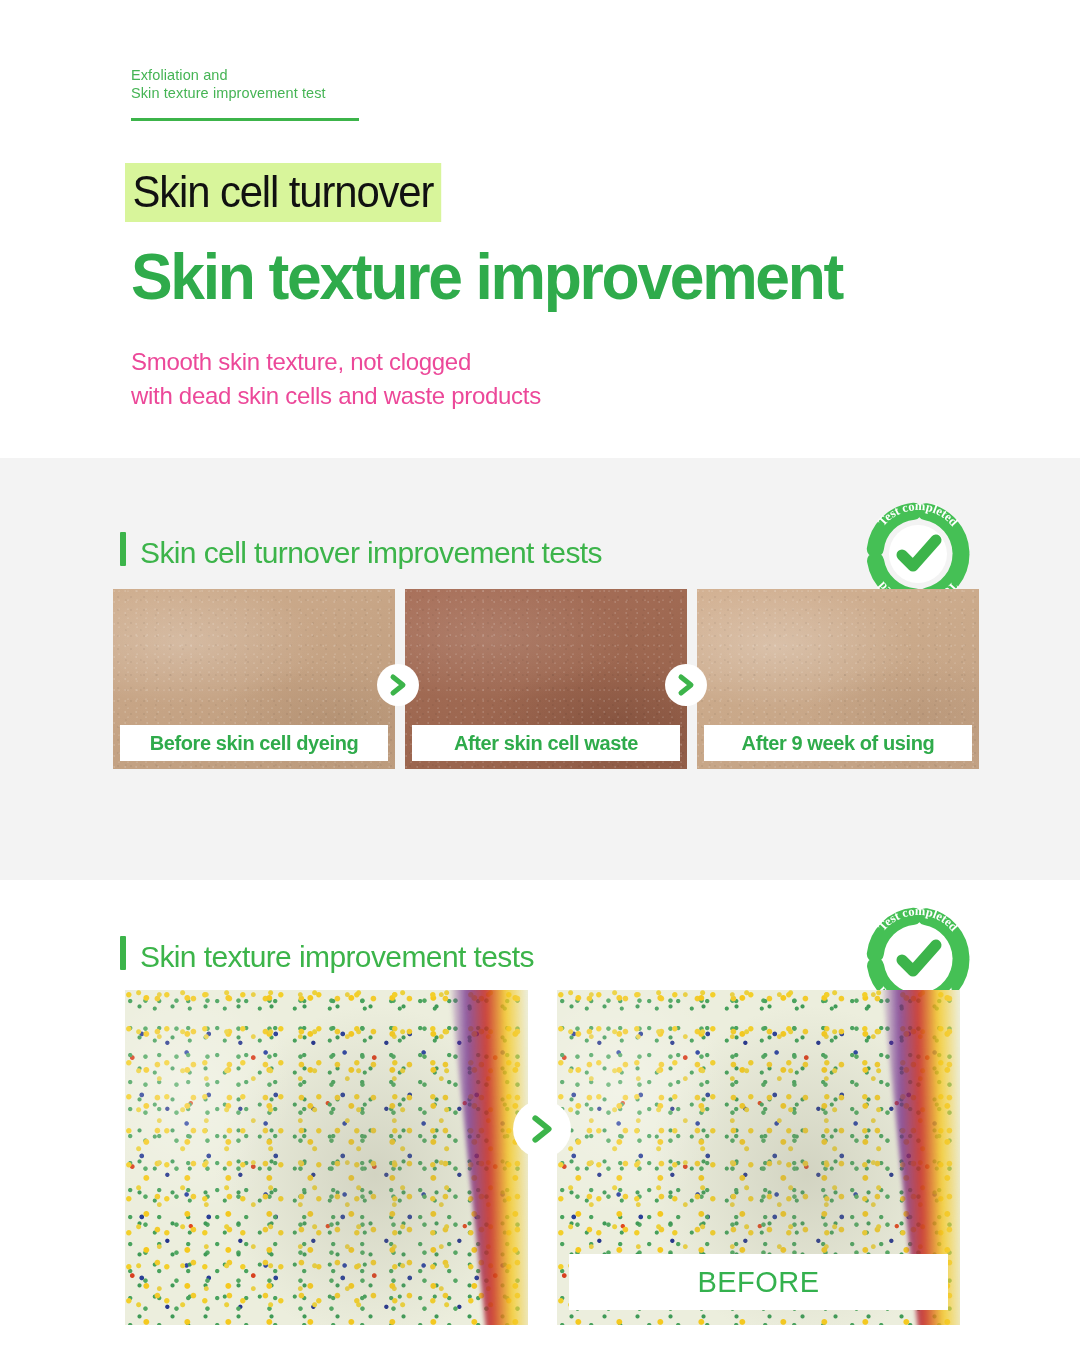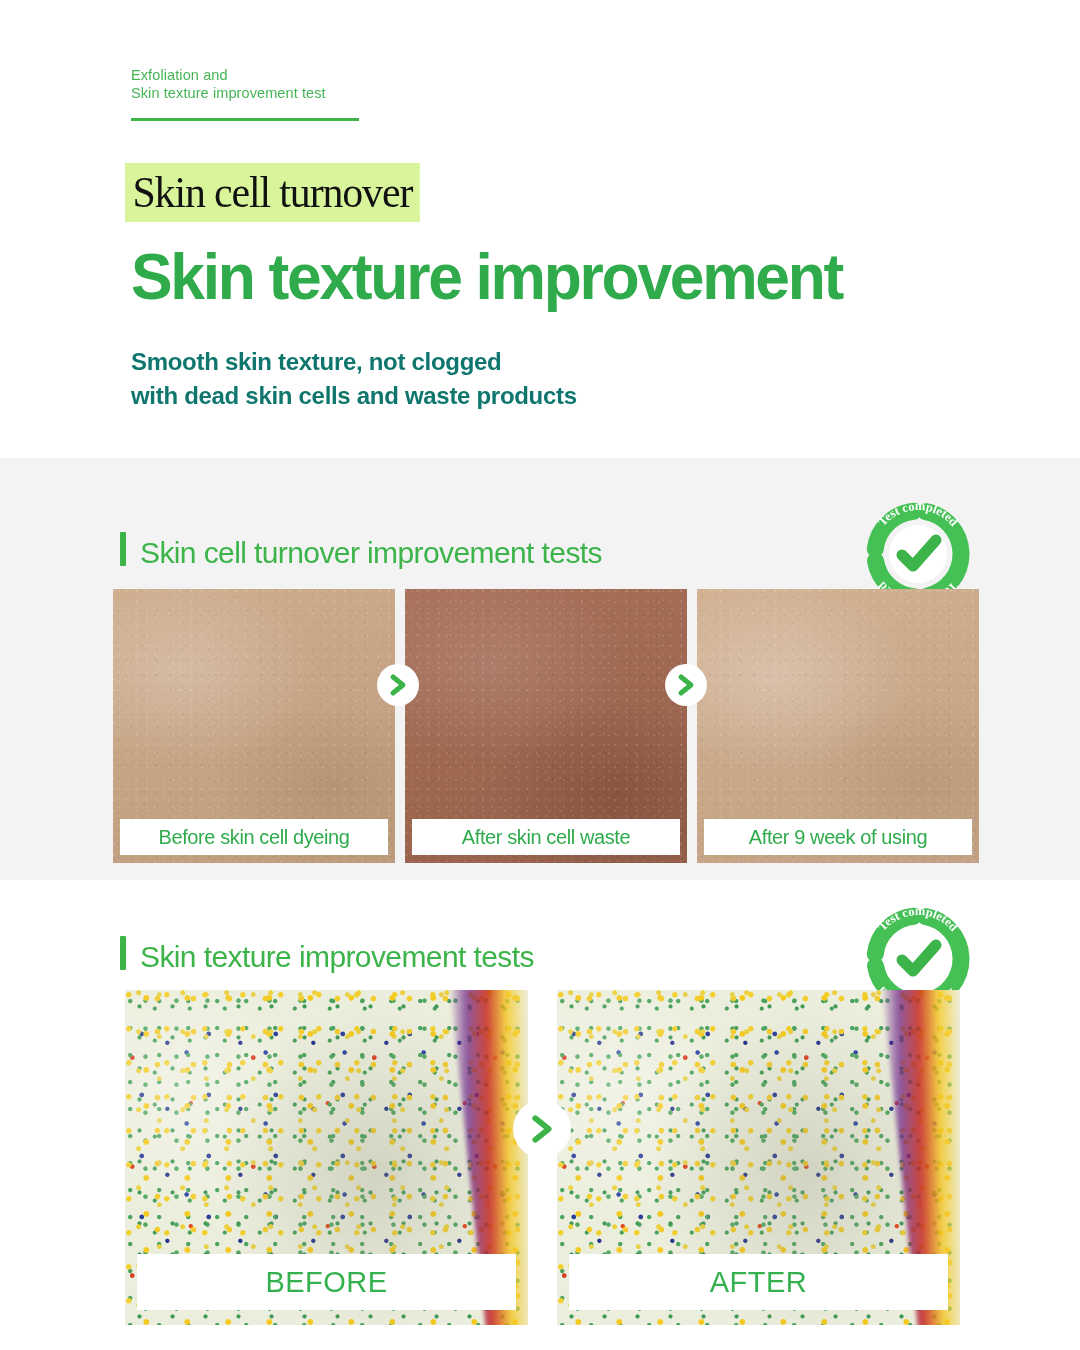--- a/index.html
+++ b/index.html
@@ -39,21 +39,20 @@
     left: 122px;
     top: 118px;
     width: 228px;
     height: 3px;
     background: #3cb44a;
   }
   .hl-wrap {
     position: absolute;
     left: 116px;
     top: 163px;
-    font-family: Liberation Serif, serif;
   }
   .hl-title {
     display: inline-block;
     background: #d8f59b;
     color: #111111;
     font-size: 45px;
     line-height: 56px;
     font-weight: 400;
     padding: 1px 8px 2px 8px;
     letter-spacing: -1.2px;
@@ -72,24 +71,23 @@
     transform: scaleX(0.96);
     transform-origin: left center;
     white-space: nowrap;
   }
   .sub-copy {
     position: absolute;
     left: 122px;
     top: 345px;
     font-size: 24px;
     line-height: 34px;
-    color: #0f766e;
+    color: #ec4899;
     white-space: pre-line;
     letter-spacing: -0.3px;
-    font-weight: bold;
   }
 
   
   .band-gray {
     position: absolute;
     left: 0;
     top: 458px;
     width: 1080px;
     height: 422px;
     background: #f3f3f3;
@@ -131,23 +129,24 @@
     height: 105px;
   }
   .seal svg { display: block; width: 120px; height: 105px; }
 
   
   .panels {
     position: absolute;
     left: 113px;
     top: 589px;
     width: 866px;
-    height: 274px;
+    height: 180px;
     display: flex;
     gap: 10px;
+    font-weight: bold;
   }
   .panel {
     position: relative;
     flex: 1 1 0;
     overflow: hidden;
   }
   .panel .skinfill {
     position: absolute;
     inset: 0;
   }
@@ -407,31 +406,28 @@
     <path d="M 44,57 L 55,68 L 78,42" fill="none" stroke="#3cb44a" stroke-width="11" stroke-linecap="round" stroke-linejoin="round"></path>
   </svg>
 </div>
 
 <div class="tex-row">
 
   <div class="tex">
     <div class="map"></div>
     <div class="shade"></div>
     <div class="ridge"></div>
-    <div class="ba-cap">
-      <span>BEFORE</span>
-    </div>
   </div>
 
   <div class="tex">
     <div class="map"></div>
     <div class="shade"></div>
     <div class="ridge"></div>
     <div class="ba-cap">
-      <span>AFTER</span>
+      <span>BEFORE</span>
     </div>
   </div>
 </div>
 
 <div class="arrow big" style="left:513px; top:1100px;">
   <svg width="30" height="32" viewBox="0 0 22 24" xmlns="http://www.w3.org/2000/svg">
     <path d="M 6,4 L 16,12 L 6,20" fill="none" stroke="#3cb44a" stroke-width="4.4" stroke-linecap="round" stroke-linejoin="round"></path>
   </svg>
 </div>
 

